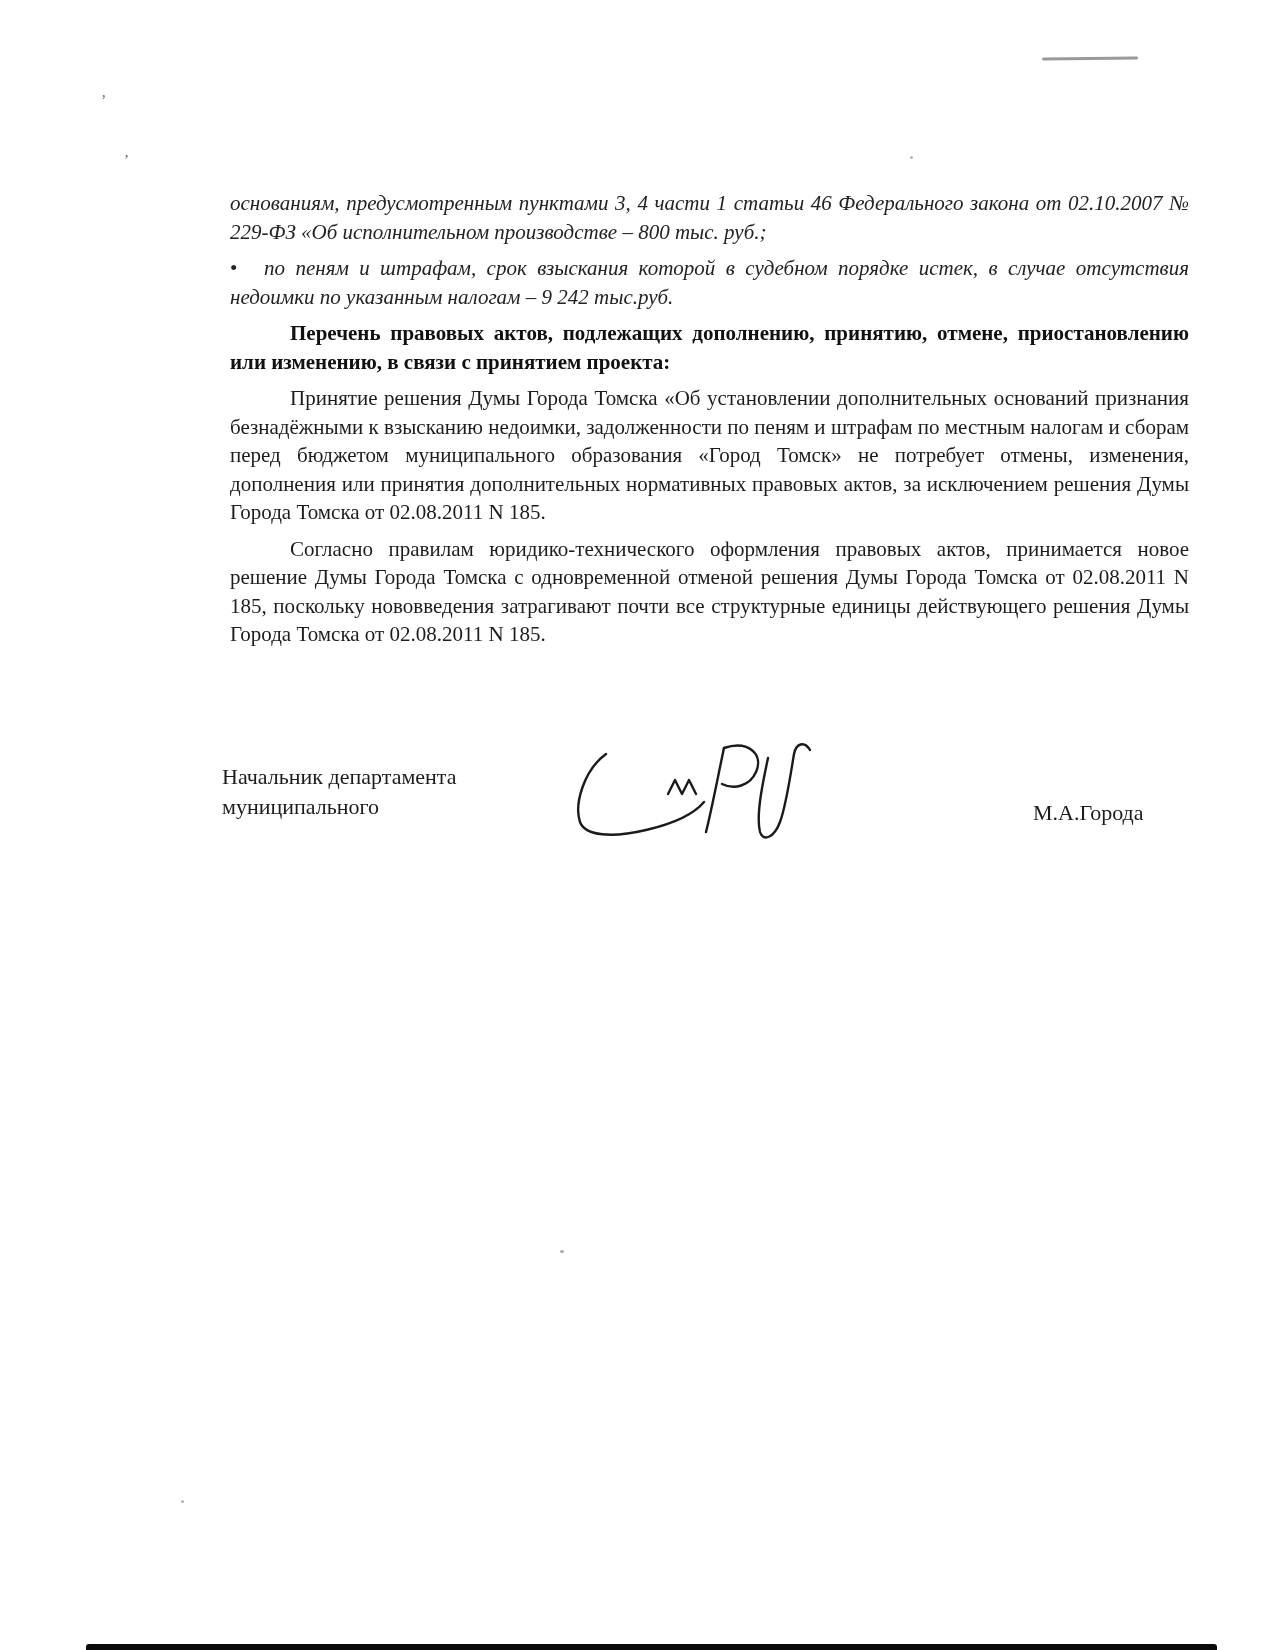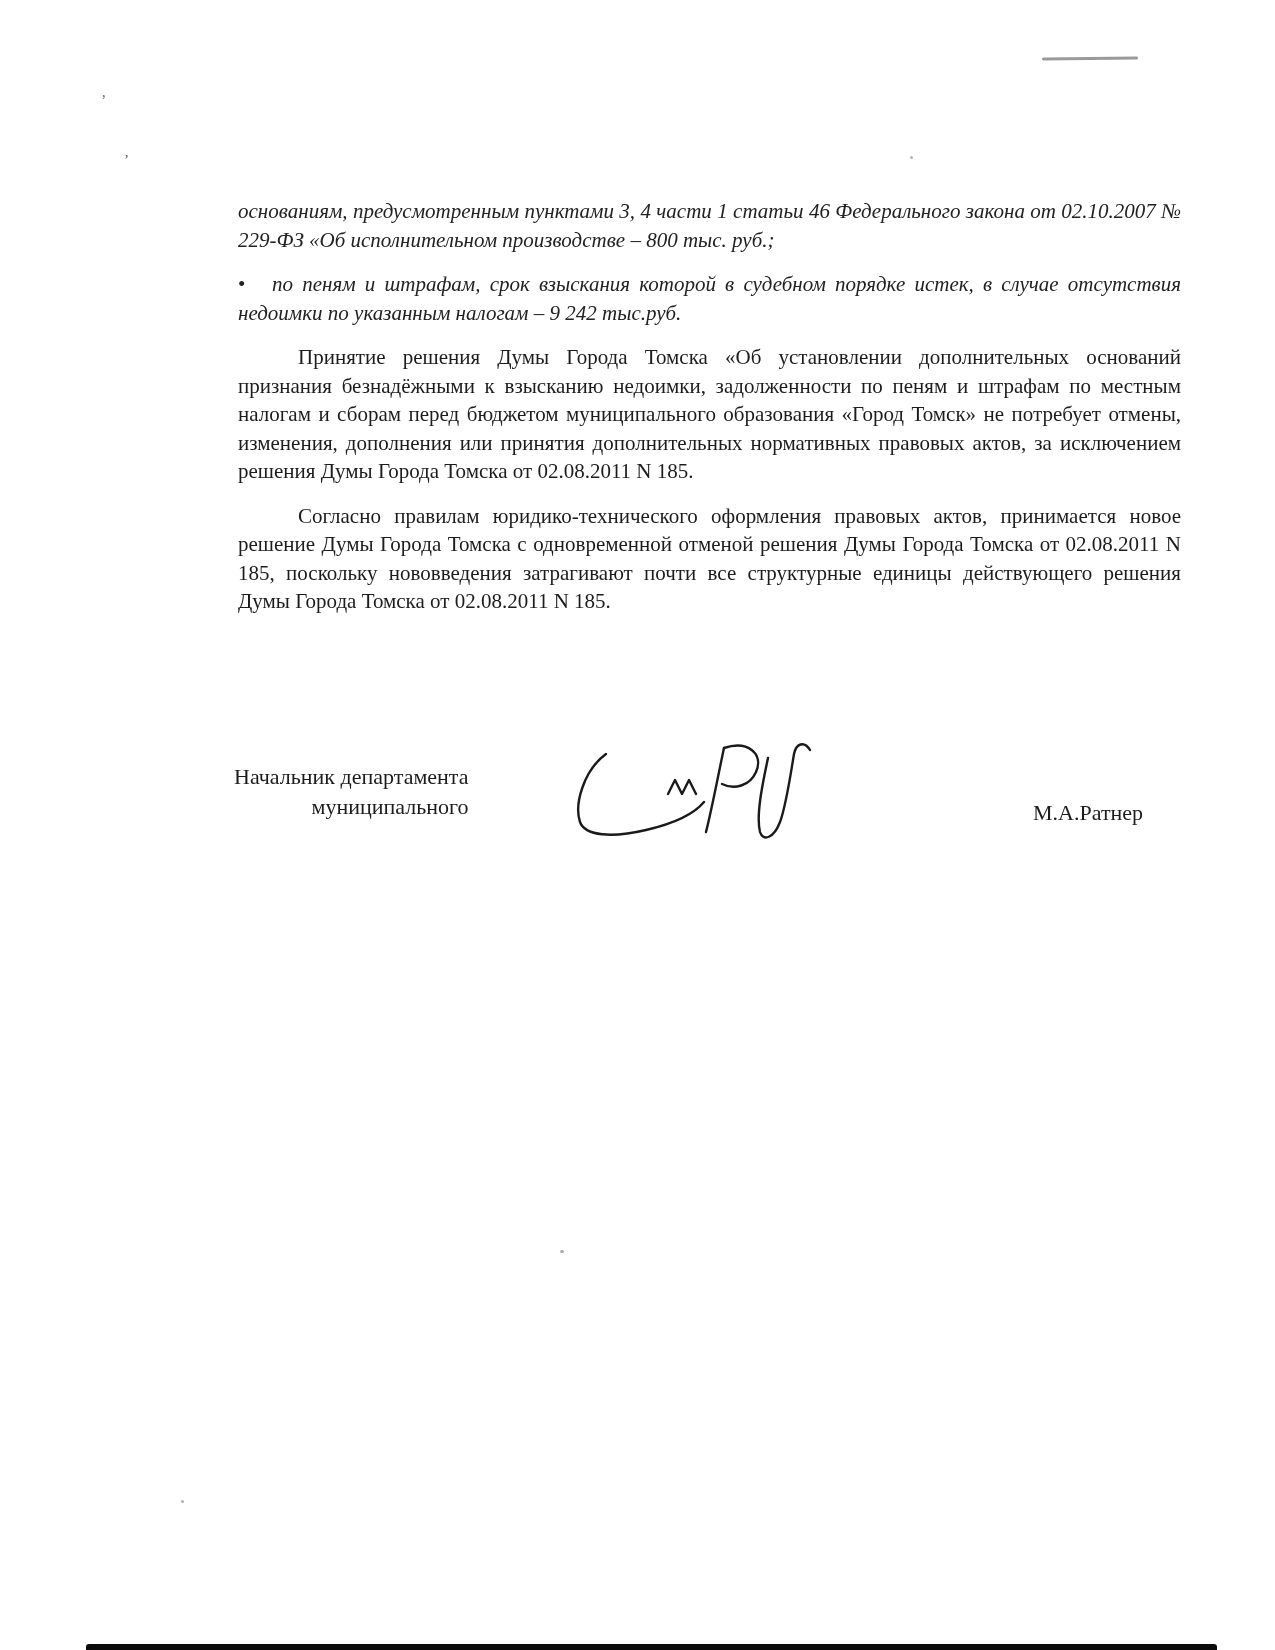--- a/index.html
+++ b/index.html
@@ -43,21 +43,21 @@
   
   .content {
     position: absolute;
     top: 181px;
     left: 222px;
     width: 975px;
     font-size: 21px;
     line-height: 28.5px;
     text-align: justify;
   }
-  .content p { margin: 16px; }
+  .content p { margin: 8px; }
 
   .italic-block {
     font-style: italic;
     margin-left: 36px;
     color: #222;
   }
   .bullet-item .bullet {
     display: inline-block;
     width: 34px;
     font-style: normal;
@@ -65,24 +65,24 @@
   .bold-head {
     font-weight: bold;
     color: #111;
   }
   .body-para { text-indent: 60px; }
 
   
   .sig-title {
     position: absolute;
     top: 762px;
-    left: 234px;
+    left: 222px;
     font-size: 22px;
     line-height: 30px;
-    text-align: right;
+    text-align: left;
   }
   .sig-name {
     position: absolute;
     top: 800px;
     left: 1033px;
     font-size: 22px;
   }
   .signature-svg {
     position: absolute;
     top: 736px;
@@ -114,20 +114,23 @@
   <div class="content">
 
     <p class="italic-block">
       <span>основаниям, предусмотренным пунктами 3, 4 части 1 статьи 46 Федерального закона от 02.10.2007 № 229-ФЗ «Об исполнительном производстве – 800 тыс. руб.;</span>
     </p>
 
     <p class="italic-block bullet-item">
       <span class="bullet">•</span><span>по пеням и штрафам, срок взыскания которой в судебном порядке истек, в случае отсутствия недоимки по указанным налогам – 9 242 тыс.руб.</span>
     </p>
 
+    <p class="bold-head body-para">
+      <span>Перечень правовых актов, подлежащих дополнению, принятию, отмене, приостановлению или изменению, в связи с принятием проекта:</span>
+    </p>
 
     <p class="body-para">
       <span>Принятие решения Думы Города Томска «Об установлении дополнительных оснований признания безнадёжными к взысканию недоимки, задолженности по пеням и штрафам по местным налогам и сборам перед бюджетом муниципального образования «Город Томск» не потребует отмены, изменения, дополнения или принятия дополнительных нормативных правовых актов, за исключением решения Думы Города Томска от 02.08.2011 N 185.</span>
     </p>
 
     <p class="body-para">
       <span>Согласно правилам юридико-технического оформления правовых актов, принимается новое решение Думы Города Томска с одновременной отменой решения Думы Города Томска от 02.08.2011 N 185, поскольку нововведения затрагивают почти все структурные единицы действующего решения Думы Города Томска от 02.08.2011 N 185.</span>
     </p>
 
   </div>
@@ -139,16 +142,16 @@
 
   <svg class="signature-svg" viewBox="0 0 245 112" aria-hidden="true">
     <path d="M34,18 C12,34 2,68 8,86 C13,100 40,102 74,94 C100,88 122,78 132,66"></path>
     <path d="M96,58 l7,-14 l7,14 l7,-14 l7,14"></path>
     <path d="M152,12 C146,40 140,72 134,96"></path>
     <path d="M152,12 C176,4 192,18 184,36 C178,50 162,54 150,48"></path>
     <path d="M196,22 C190,50 184,80 188,96 C191,106 202,102 208,86 C214,70 218,42 222,18 C224,8 232,4 238,14"></path>
   </svg>
 
   <div class="sig-name">
-    <span>М.А.Ратнер</span>
+    <span>М.А.Города</span>
   </div>
 
 </div>
 
 </body></html>

